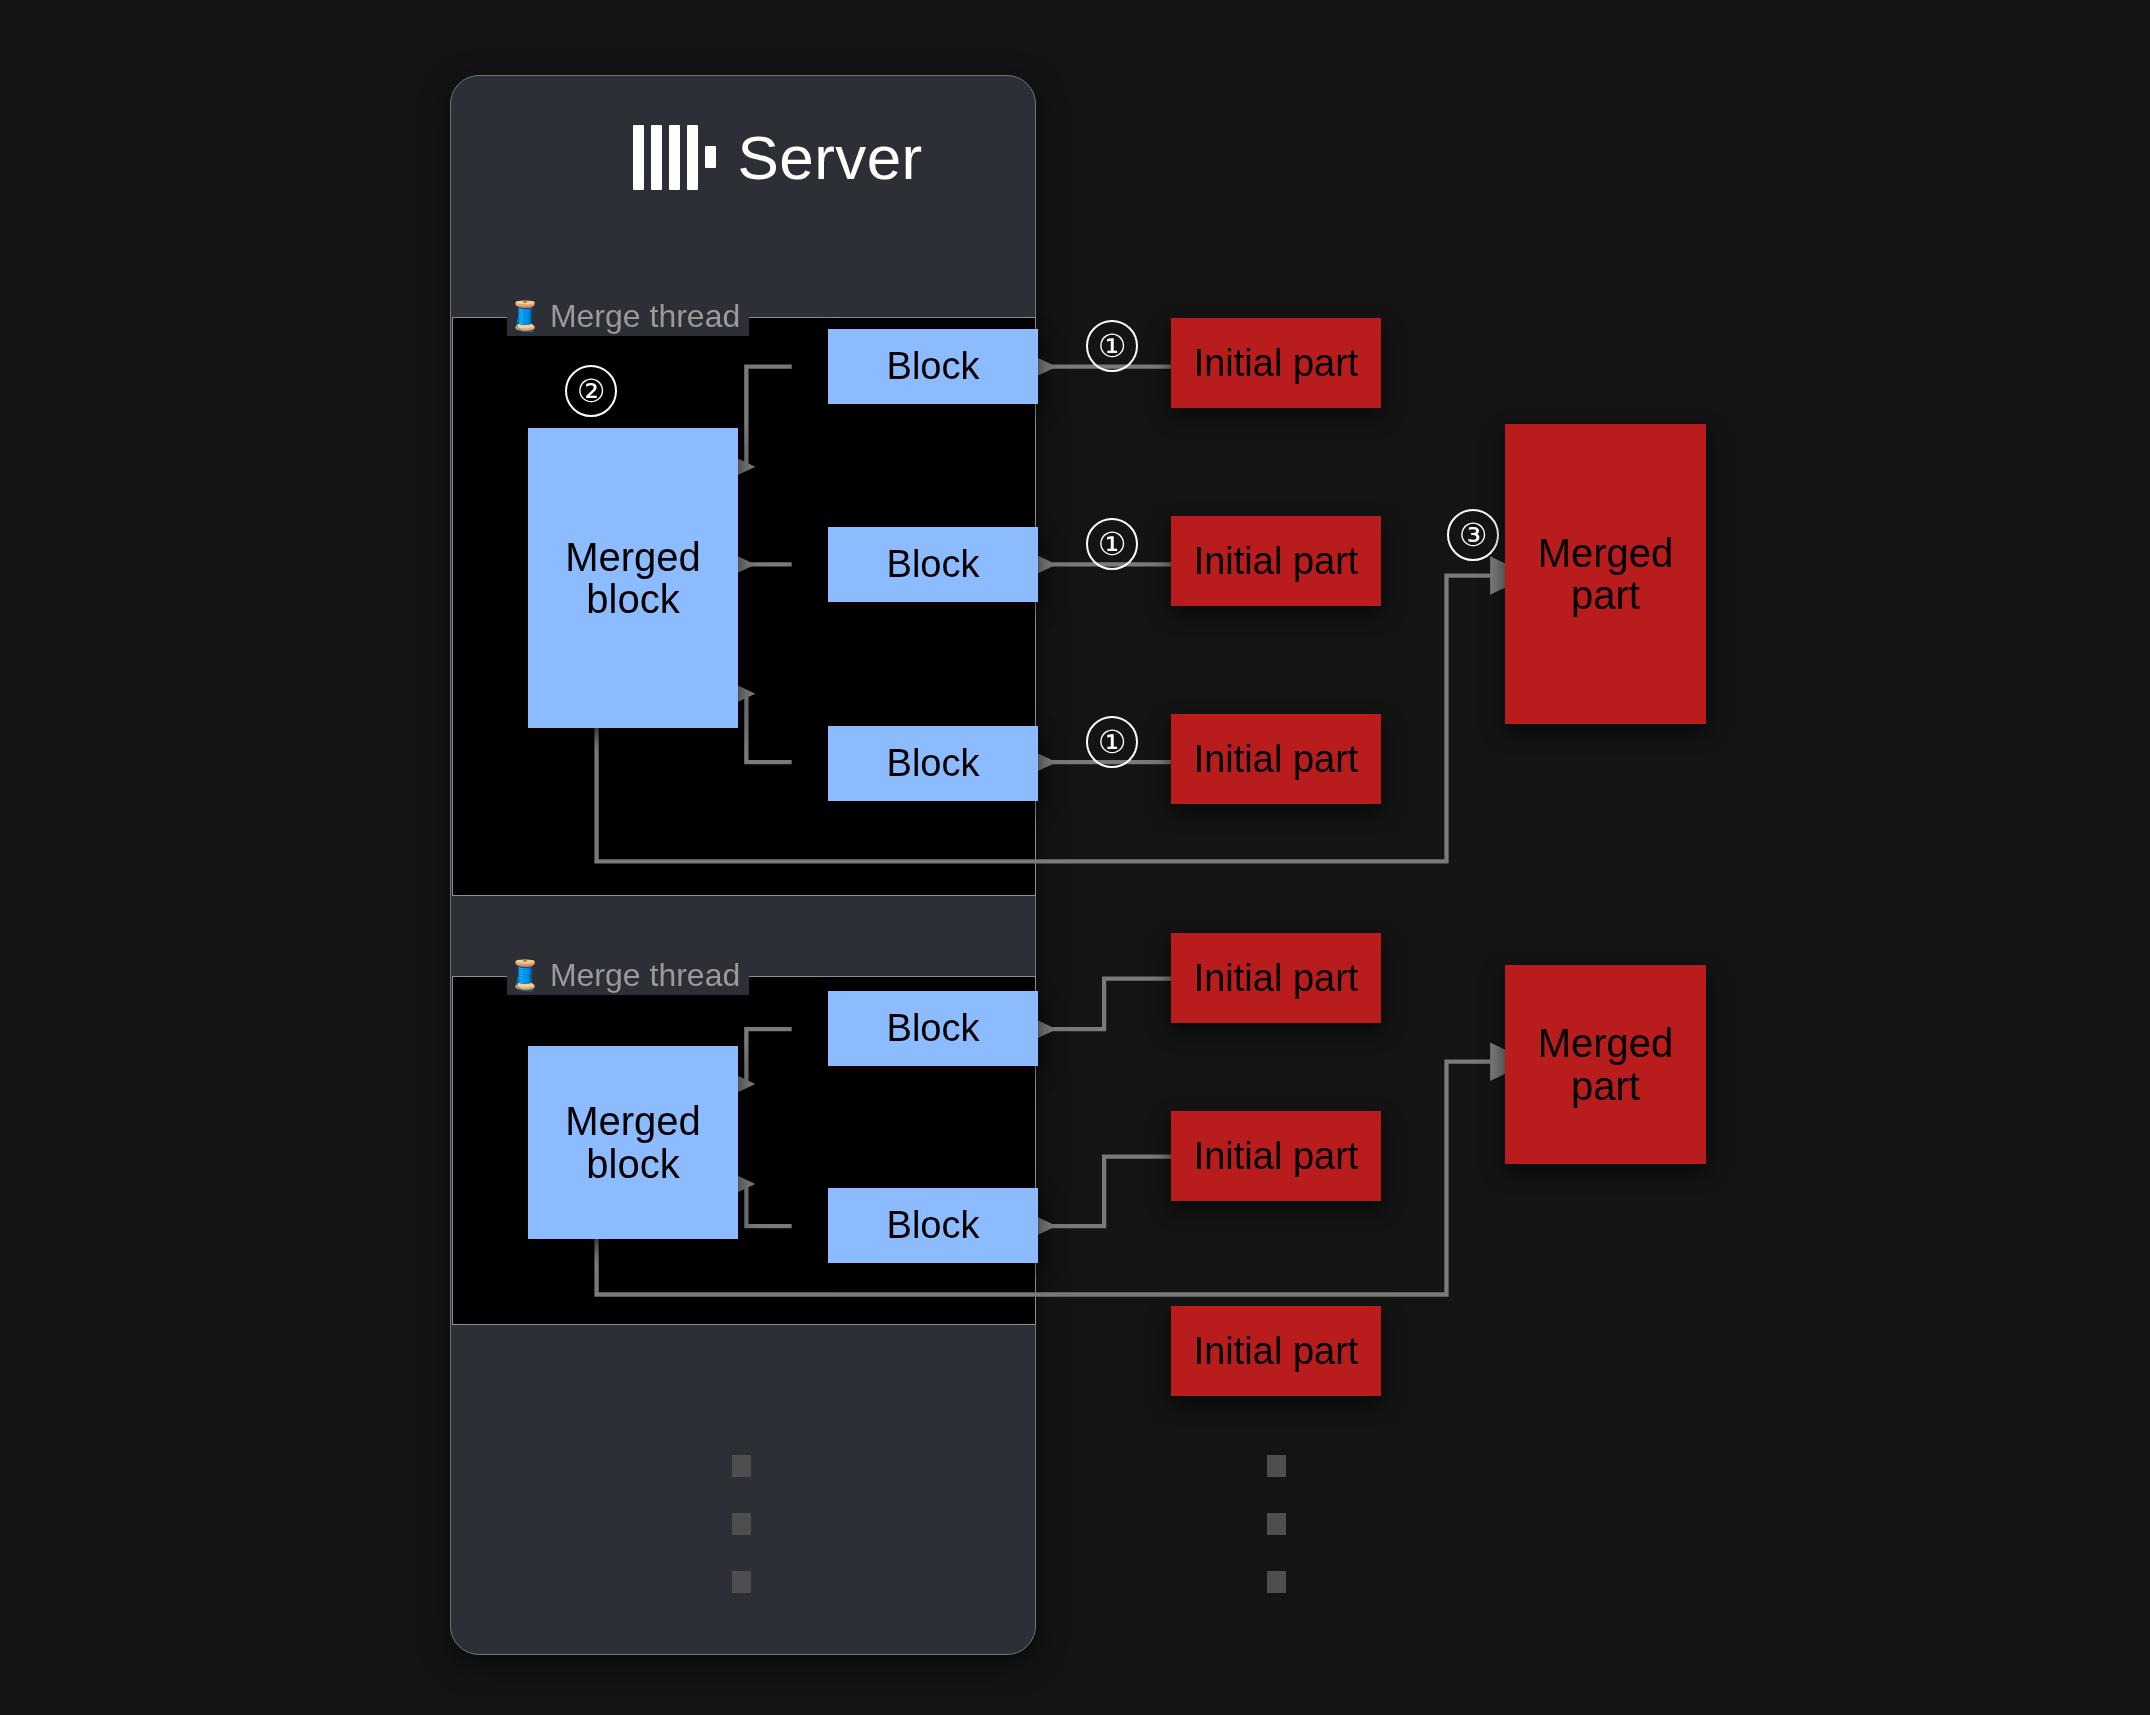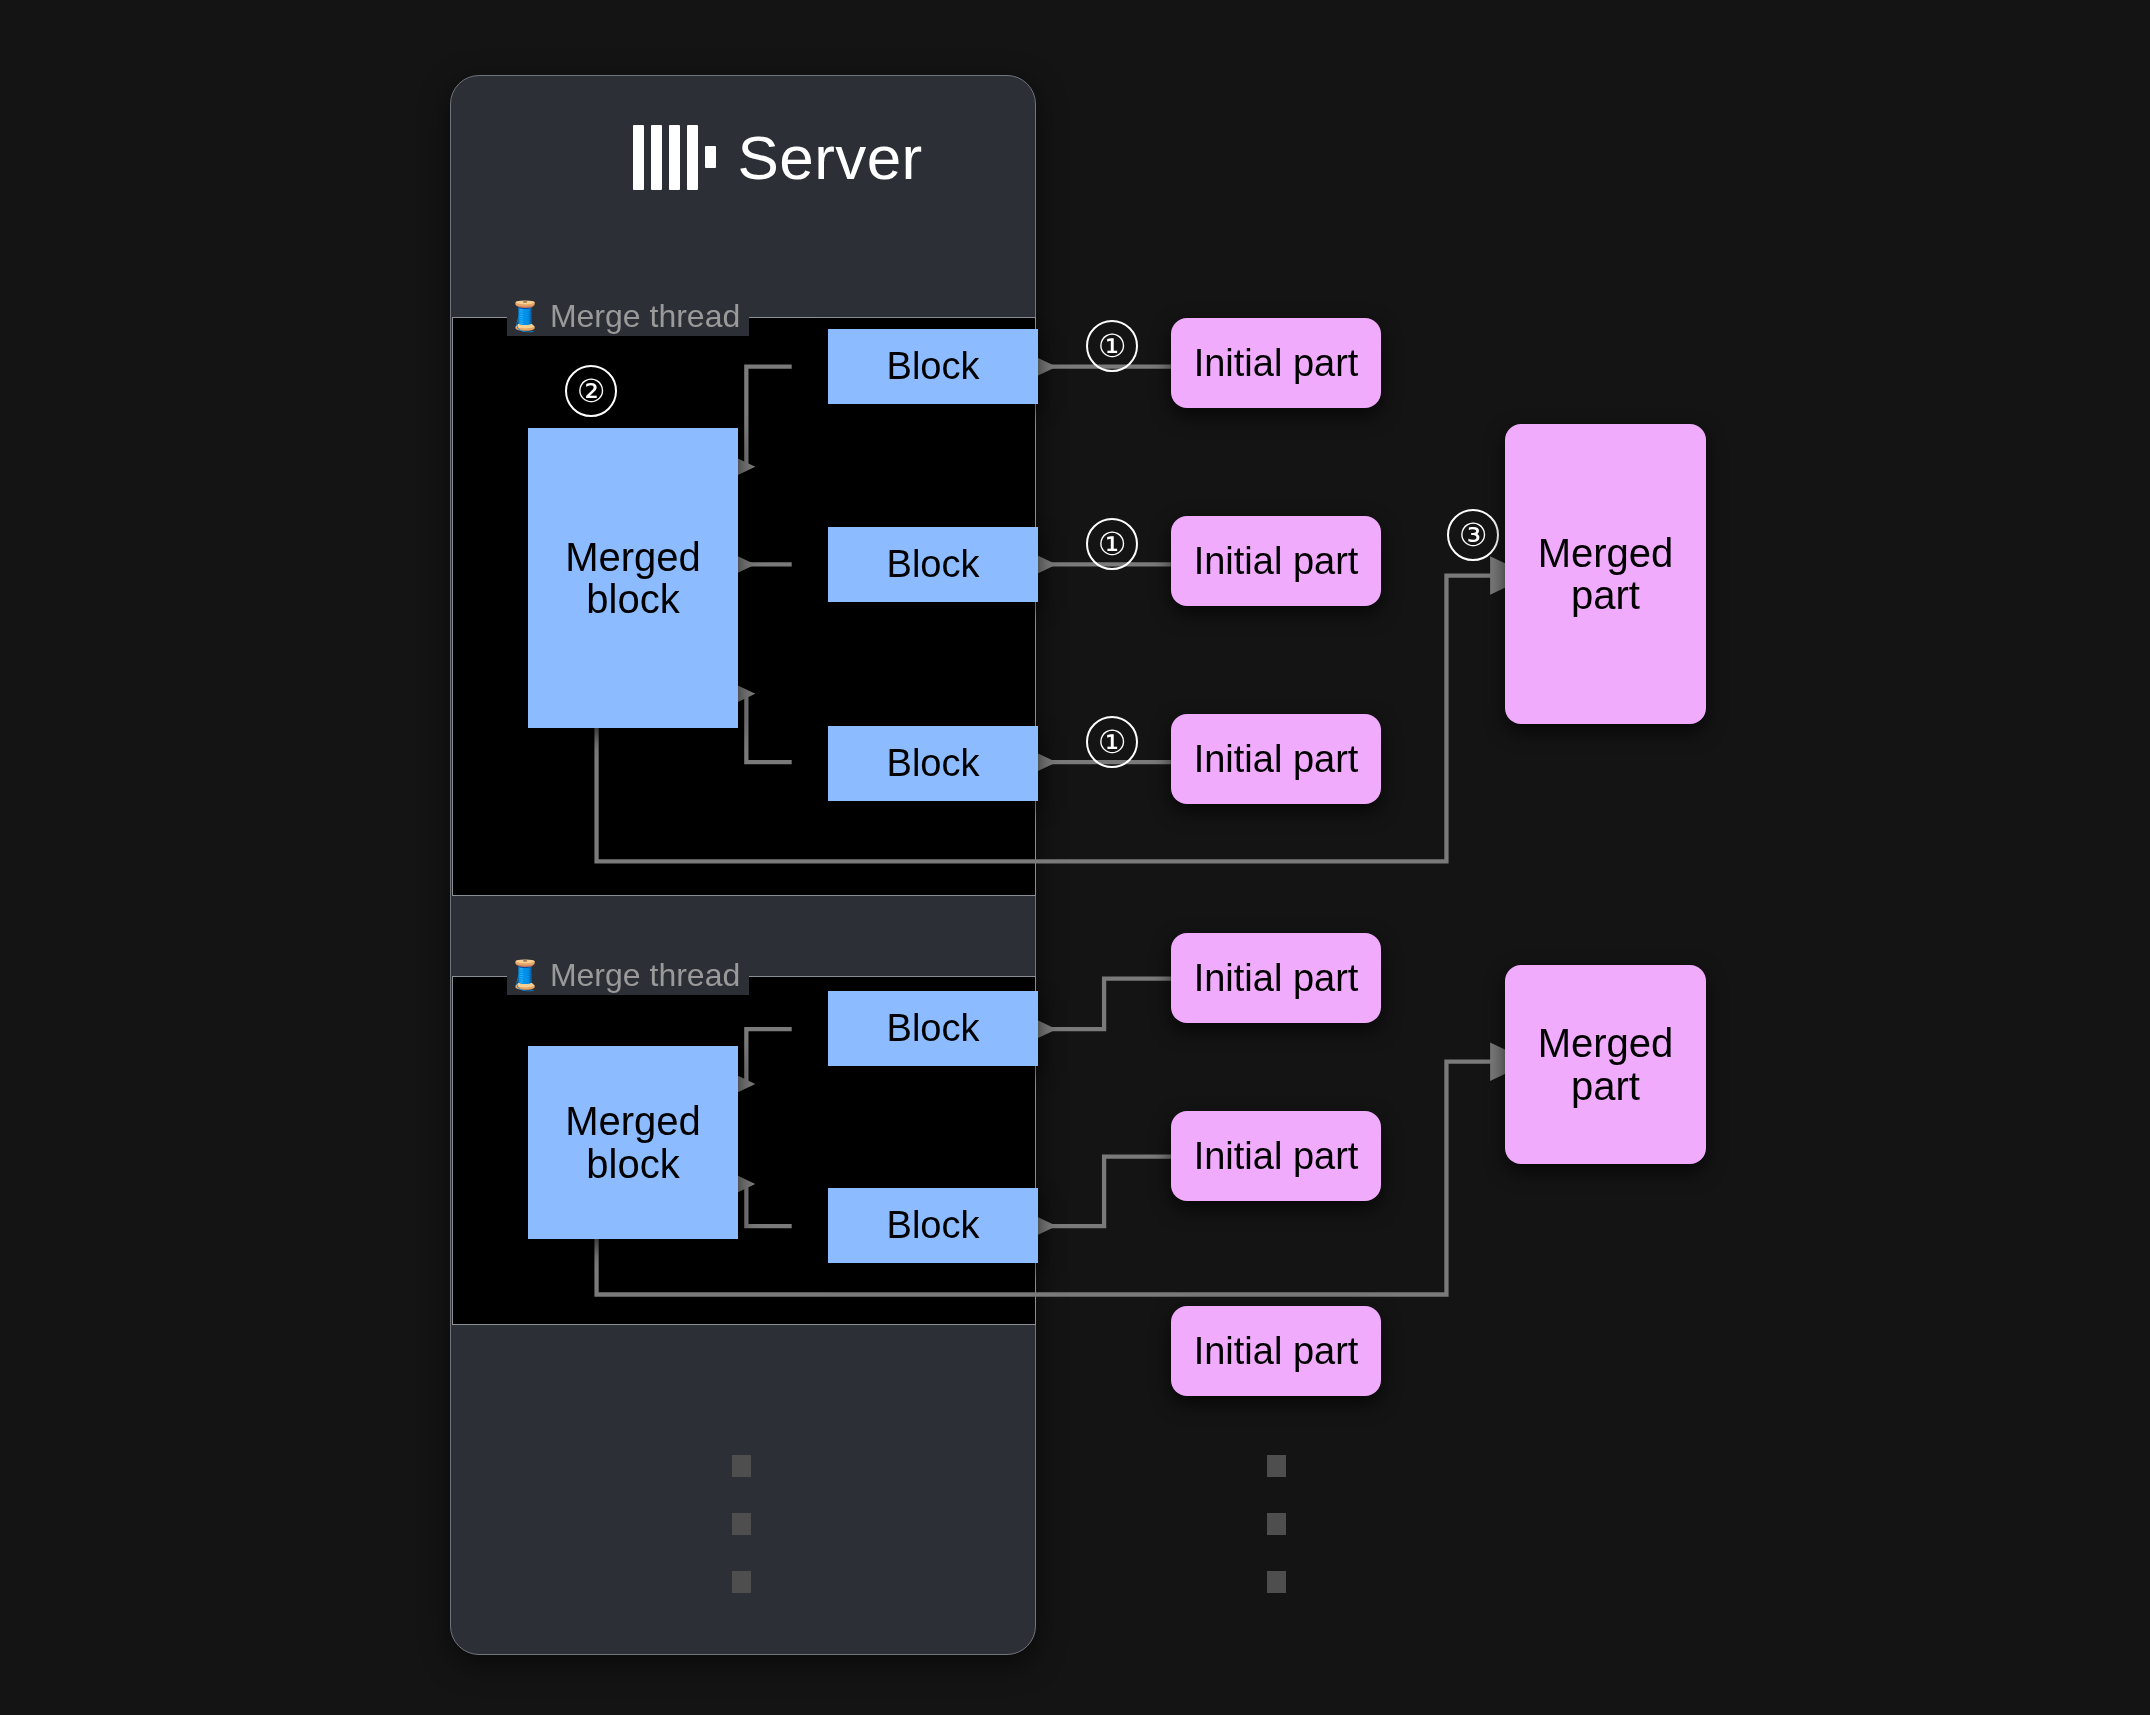--- a/index.html
+++ b/index.html
@@ -37,21 +37,21 @@
   #thread-label-2{left:507px;top:956px;}
   .spool-icon{font-size:29px;line-height:1;}
 
   
   .box{
     position:absolute;display:flex;align-items:center;justify-content:center;
     text-align:center;color:#000000;line-height:1.06;
     box-shadow:0 7.7px 19px rgba(0,0,0,.65);
   }
   .box.blue{background:#8cbcff;font-size:38px;margin-left:36px;}
-  .box.yellow{background:#f0abfc;font-size:38px;border-radius:16px;}
+  .box.yellow{background:#b91c1c;font-size:38px;}
 
   #merged-block-1{left:492px;top:428px;width:210px;height:300px;font-size:40px;}
   #block-1a{left:792px;top:329px;width:210px;height:75px;}
   #block-1b{left:792px;top:527px;width:210px;height:75px;}
   #block-1c{left:792px;top:726px;width:210px;height:75px;}
 
   #merged-block-2{left:492px;top:1046px;width:210px;height:193px;font-size:40px;}
   #block-2a{left:792px;top:991px;width:210px;height:75px;}
   #block-2b{left:792px;top:1188px;width:210px;height:75px;}
 

